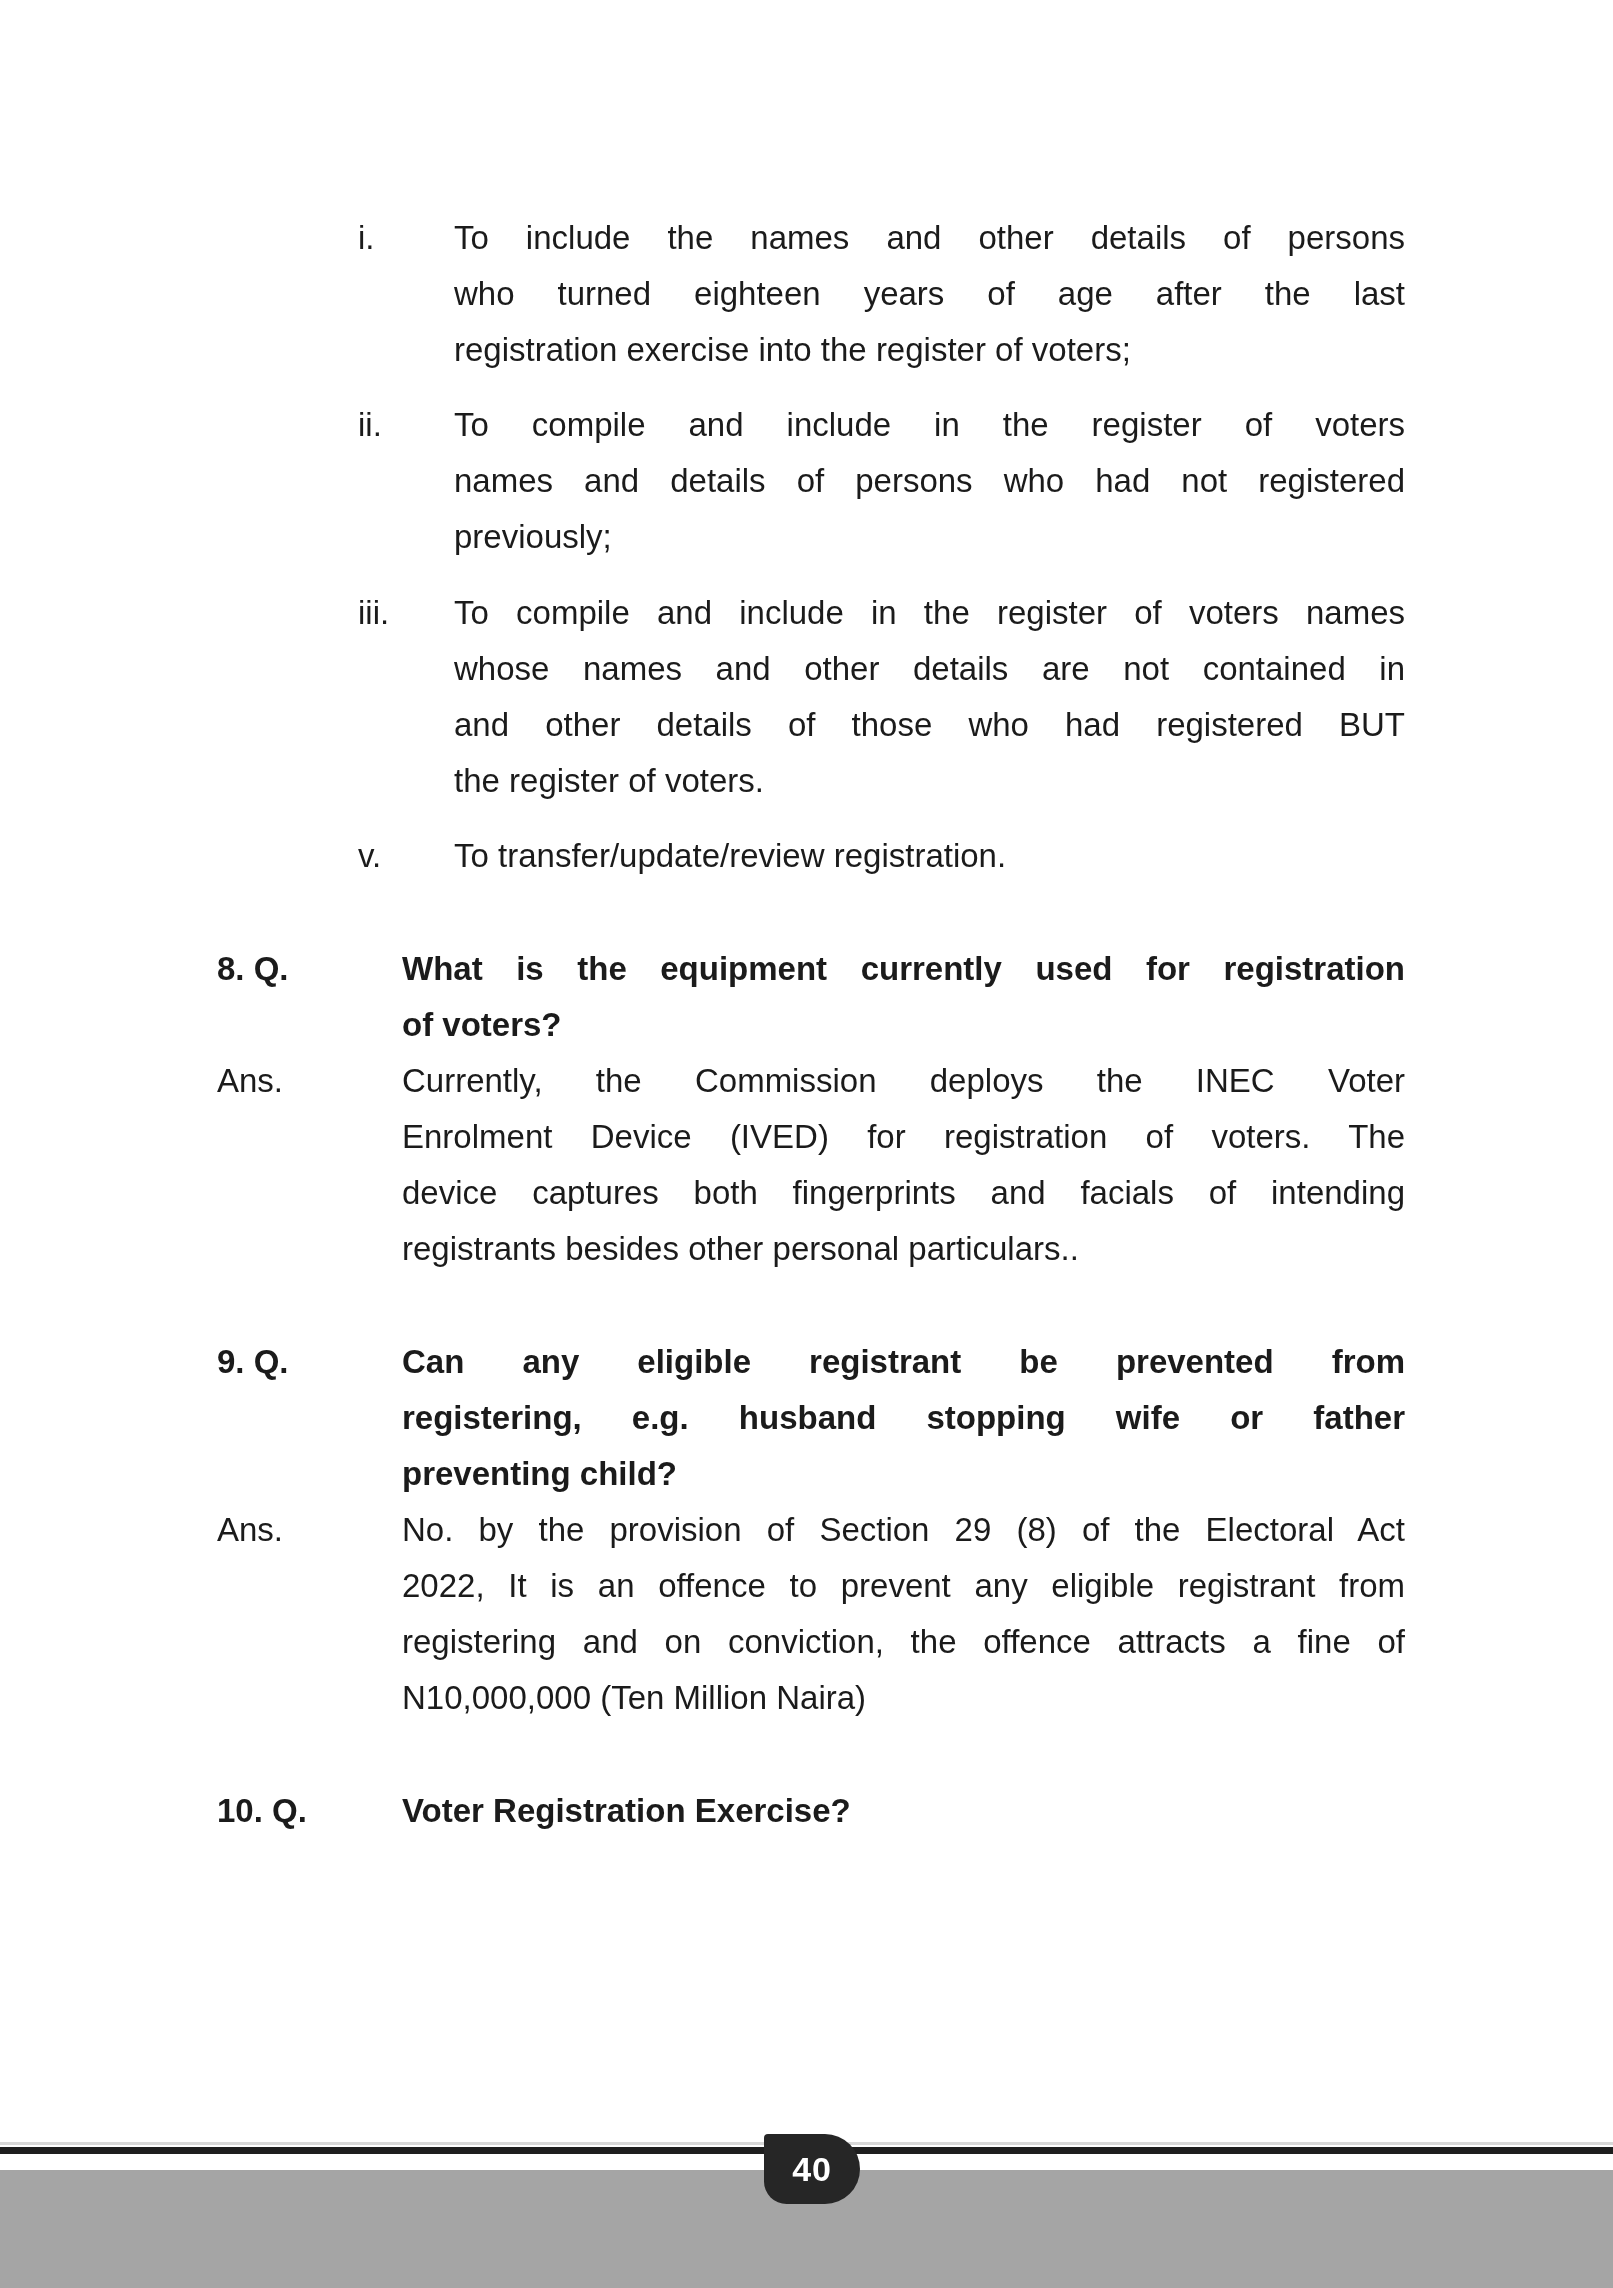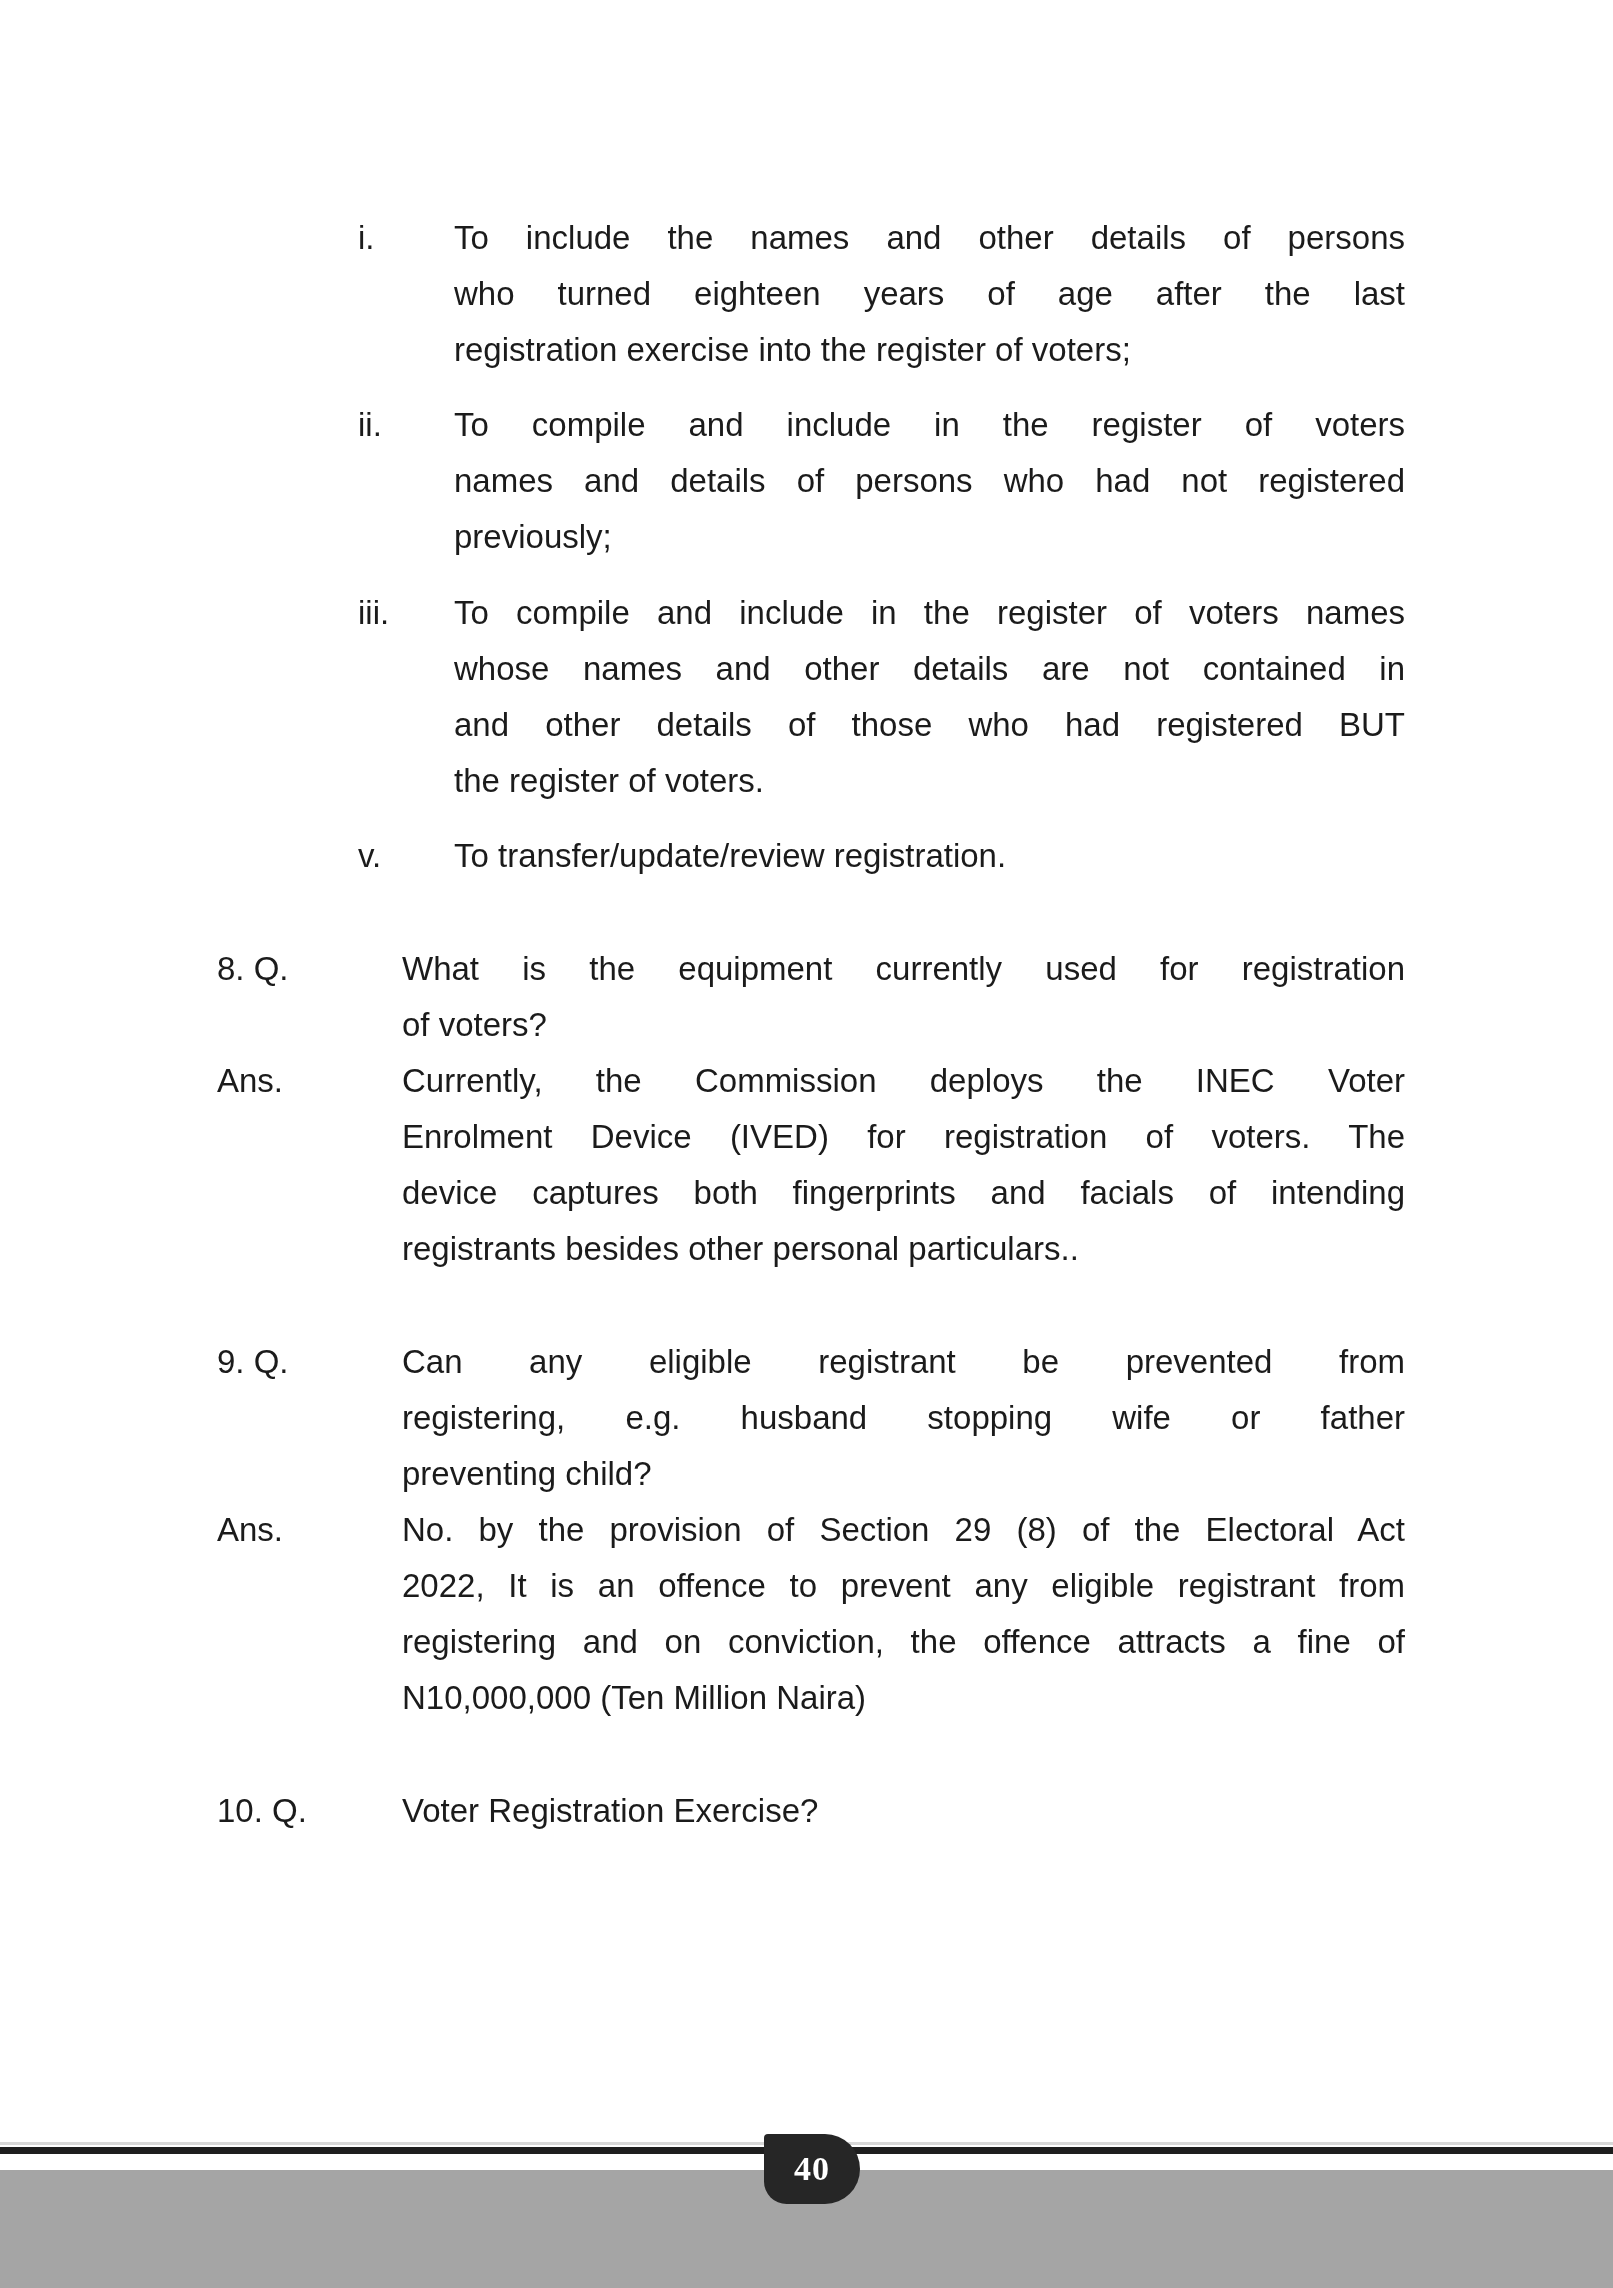--- a/index.html
+++ b/index.html
@@ -21,42 +21,41 @@
     flex: 0 0 96px; width: 96px;
     font-size: 33px; line-height: 56px;
   }
   .li-text { flex: 1; width: 951px; font-size: 33px; line-height: 56px; }
 
   
   .qa-section { margin-top: 57px; }
   .qa-row { display: flex; margin-left: 217px; width: 1188px; }
   .qa-label { flex: 0 0 150px; width: 150px; font-size: 33px; line-height: 56px; }
   .qa-body  { flex: 1; width: 1038px; font-size: 33px; line-height: 56px; margin-left: 35px; }
-  .bold { font-weight: 400; }
+  .bold { font-weight: 700; }
 
   
   .ln { text-align: justify; }
   .ln.stretch { text-align-last: justify; }
 
   
   .rule-light { position: absolute; left: 0; top: 2142px; width: 1613px; height: 2.8px; background: #d8d8d8; }
   .rule-dark  { position: absolute; left: 0; top: 2147px; width: 1613px; height: 7.4px; background: #1e1e1e; }
   .footer-bar { position: absolute; left: 0; top: 2170px; width: 1613px; height: 119px; background: #a5a5a5; }
   .page-badge {
     position: absolute; left: 764px; top: 2134px;
     width: 96px; height: 70px;
     background: #262626;
     border-radius: 5.5px 48px 48px 31px;
     display: flex; align-items: center; justify-content: center;
     z-index: 2;
   }
   .page-badge span {
     color: #ffffff; font-size: 34px; font-weight: 700;
     letter-spacing: 0.9px;
-    font-family: Liberation Serif, serif;
   }
 </style>
 </head>
 <body>
 
 <div class="page">
   <div class="content">
     <div id="list-container">
         <div class="list-item">
           <div class="li-marker">i.</div>

